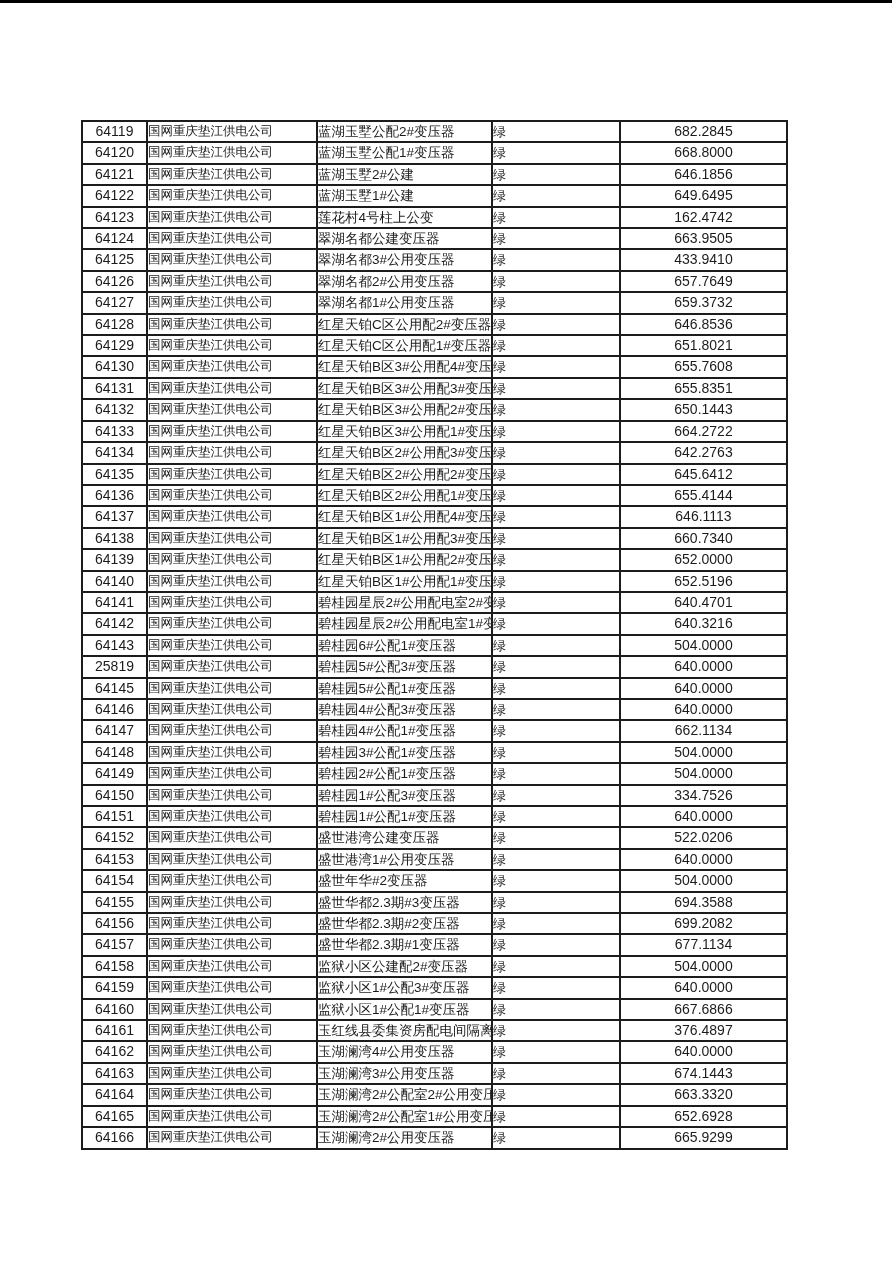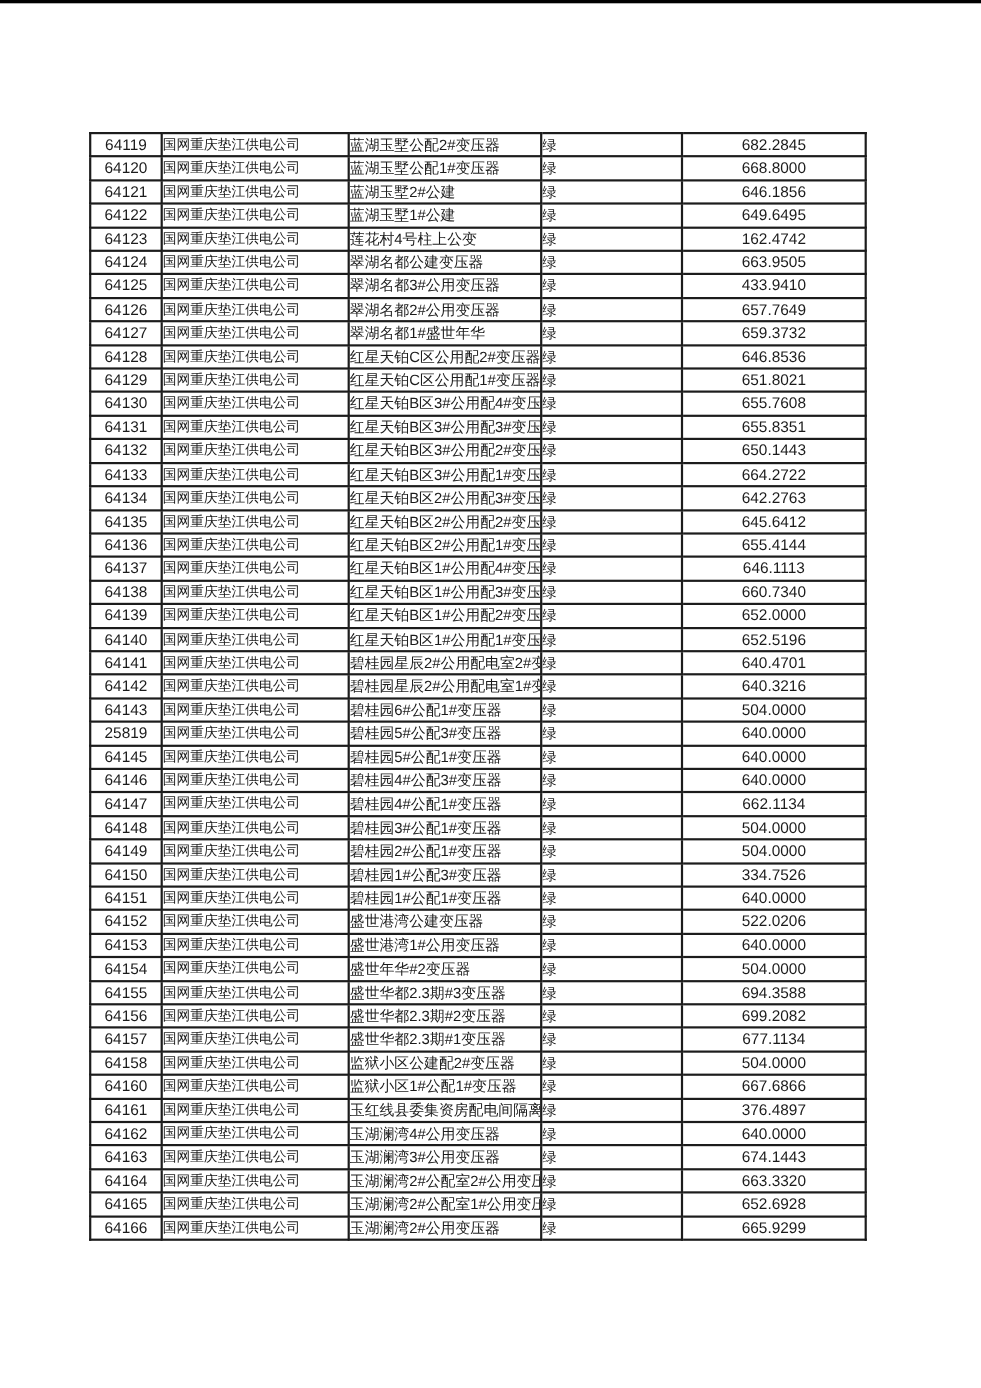--- a/index.html
+++ b/index.html
@@ -112,21 +112,21 @@
       <tr>
         <td class="c-id">64126</td>
         <td class="c-company">国网重庆垫江供电公司</td>
         <td class="c-device">翠湖名都2#公用变压器</td>
         <td class="c-status">绿</td>
         <td class="c-value">657.7649</td>
       </tr>
       <tr>
         <td class="c-id">64127</td>
         <td class="c-company">国网重庆垫江供电公司</td>
-        <td class="c-device">翠湖名都1#盛世年华</td>
+        <td class="c-device">翠湖名都1#公用变压器</td>
         <td class="c-status">绿</td>
         <td class="c-value">659.3732</td>
       </tr>
       <tr>
         <td class="c-id">64128</td>
         <td class="c-company">国网重庆垫江供电公司</td>
         <td class="c-device">红星天铂C区公用配2#变压器</td>
         <td class="c-status">绿</td>
         <td class="c-value">646.8536</td>
       </tr>
@@ -332,20 +332,27 @@
         <td class="c-device">盛世华都2.3期#1变压器</td>
         <td class="c-status">绿</td>
         <td class="c-value">677.1134</td>
       </tr>
       <tr>
         <td class="c-id">64158</td>
         <td class="c-company">国网重庆垫江供电公司</td>
         <td class="c-device">监狱小区公建配2#变压器</td>
         <td class="c-status">绿</td>
         <td class="c-value">504.0000</td>
+      </tr>
+      <tr>
+        <td class="c-id">64159</td>
+        <td class="c-company">国网重庆垫江供电公司</td>
+        <td class="c-device">监狱小区1#公配3#变压器</td>
+        <td class="c-status">绿</td>
+        <td class="c-value">640.0000</td>
       </tr>
       <tr>
         <td class="c-id">64160</td>
         <td class="c-company">国网重庆垫江供电公司</td>
         <td class="c-device">监狱小区1#公配1#变压器</td>
         <td class="c-status">绿</td>
         <td class="c-value">667.6866</td>
       </tr>
       <tr>
         <td class="c-id">64161</td>

